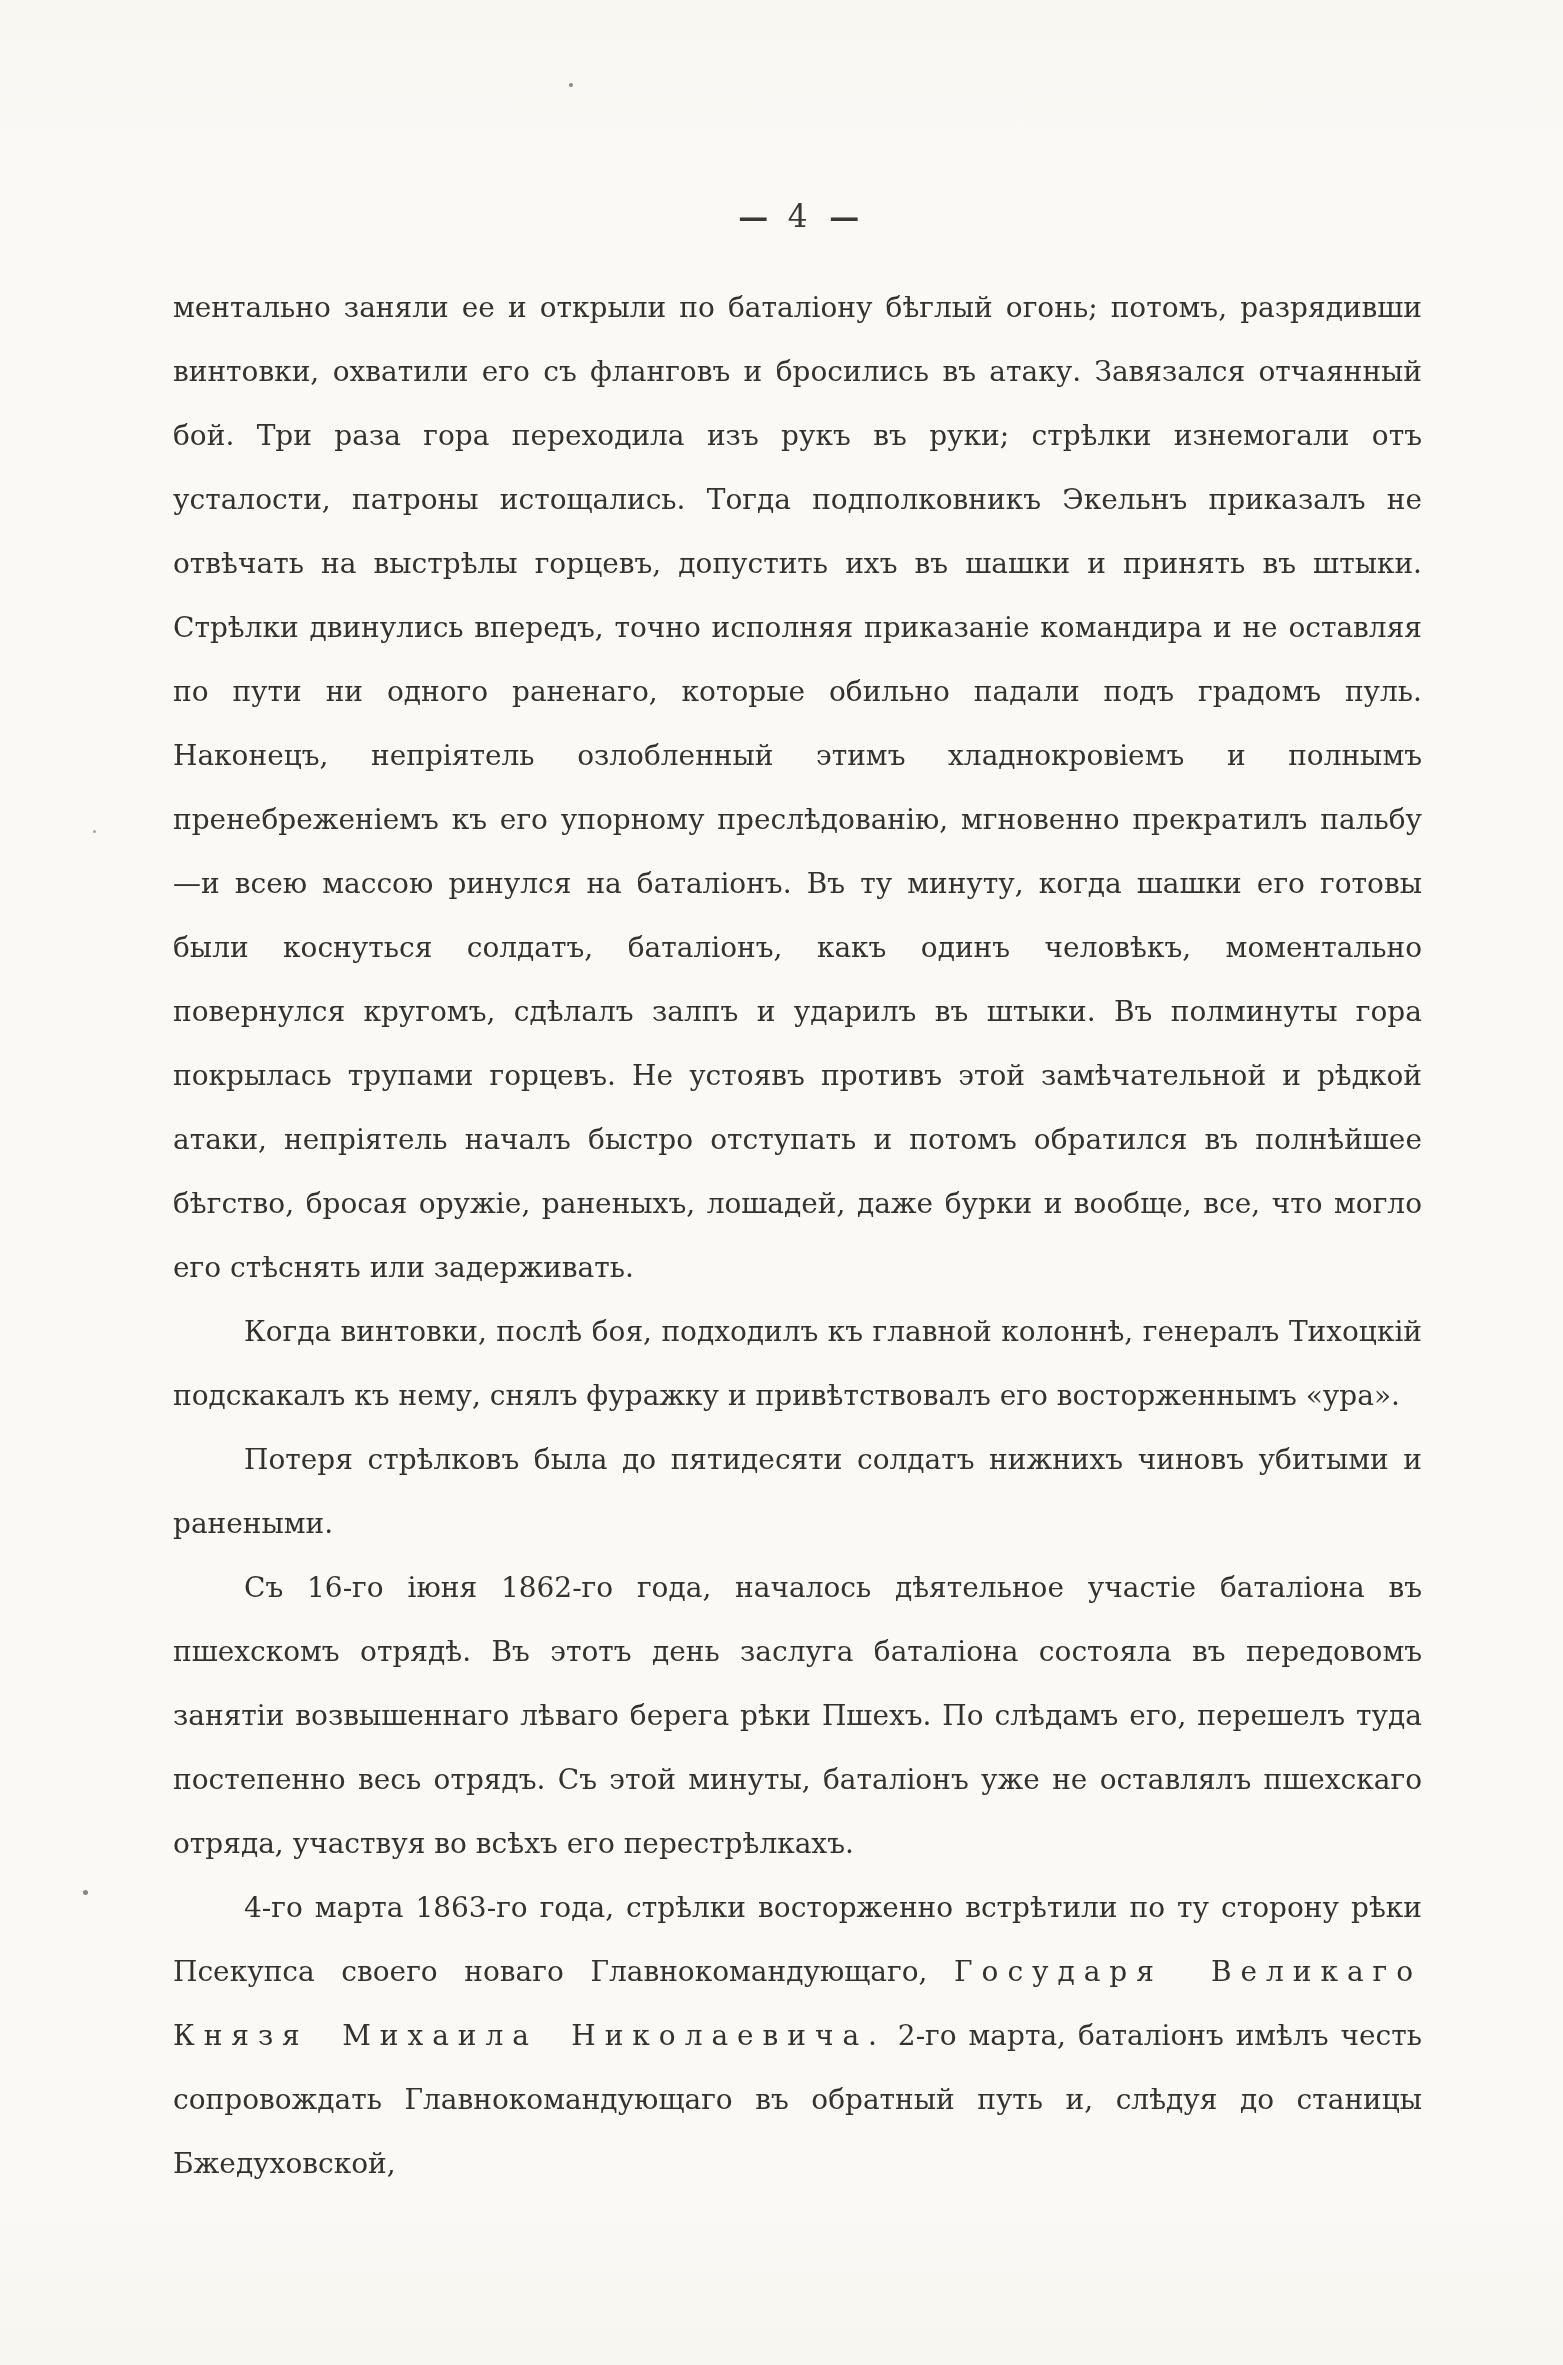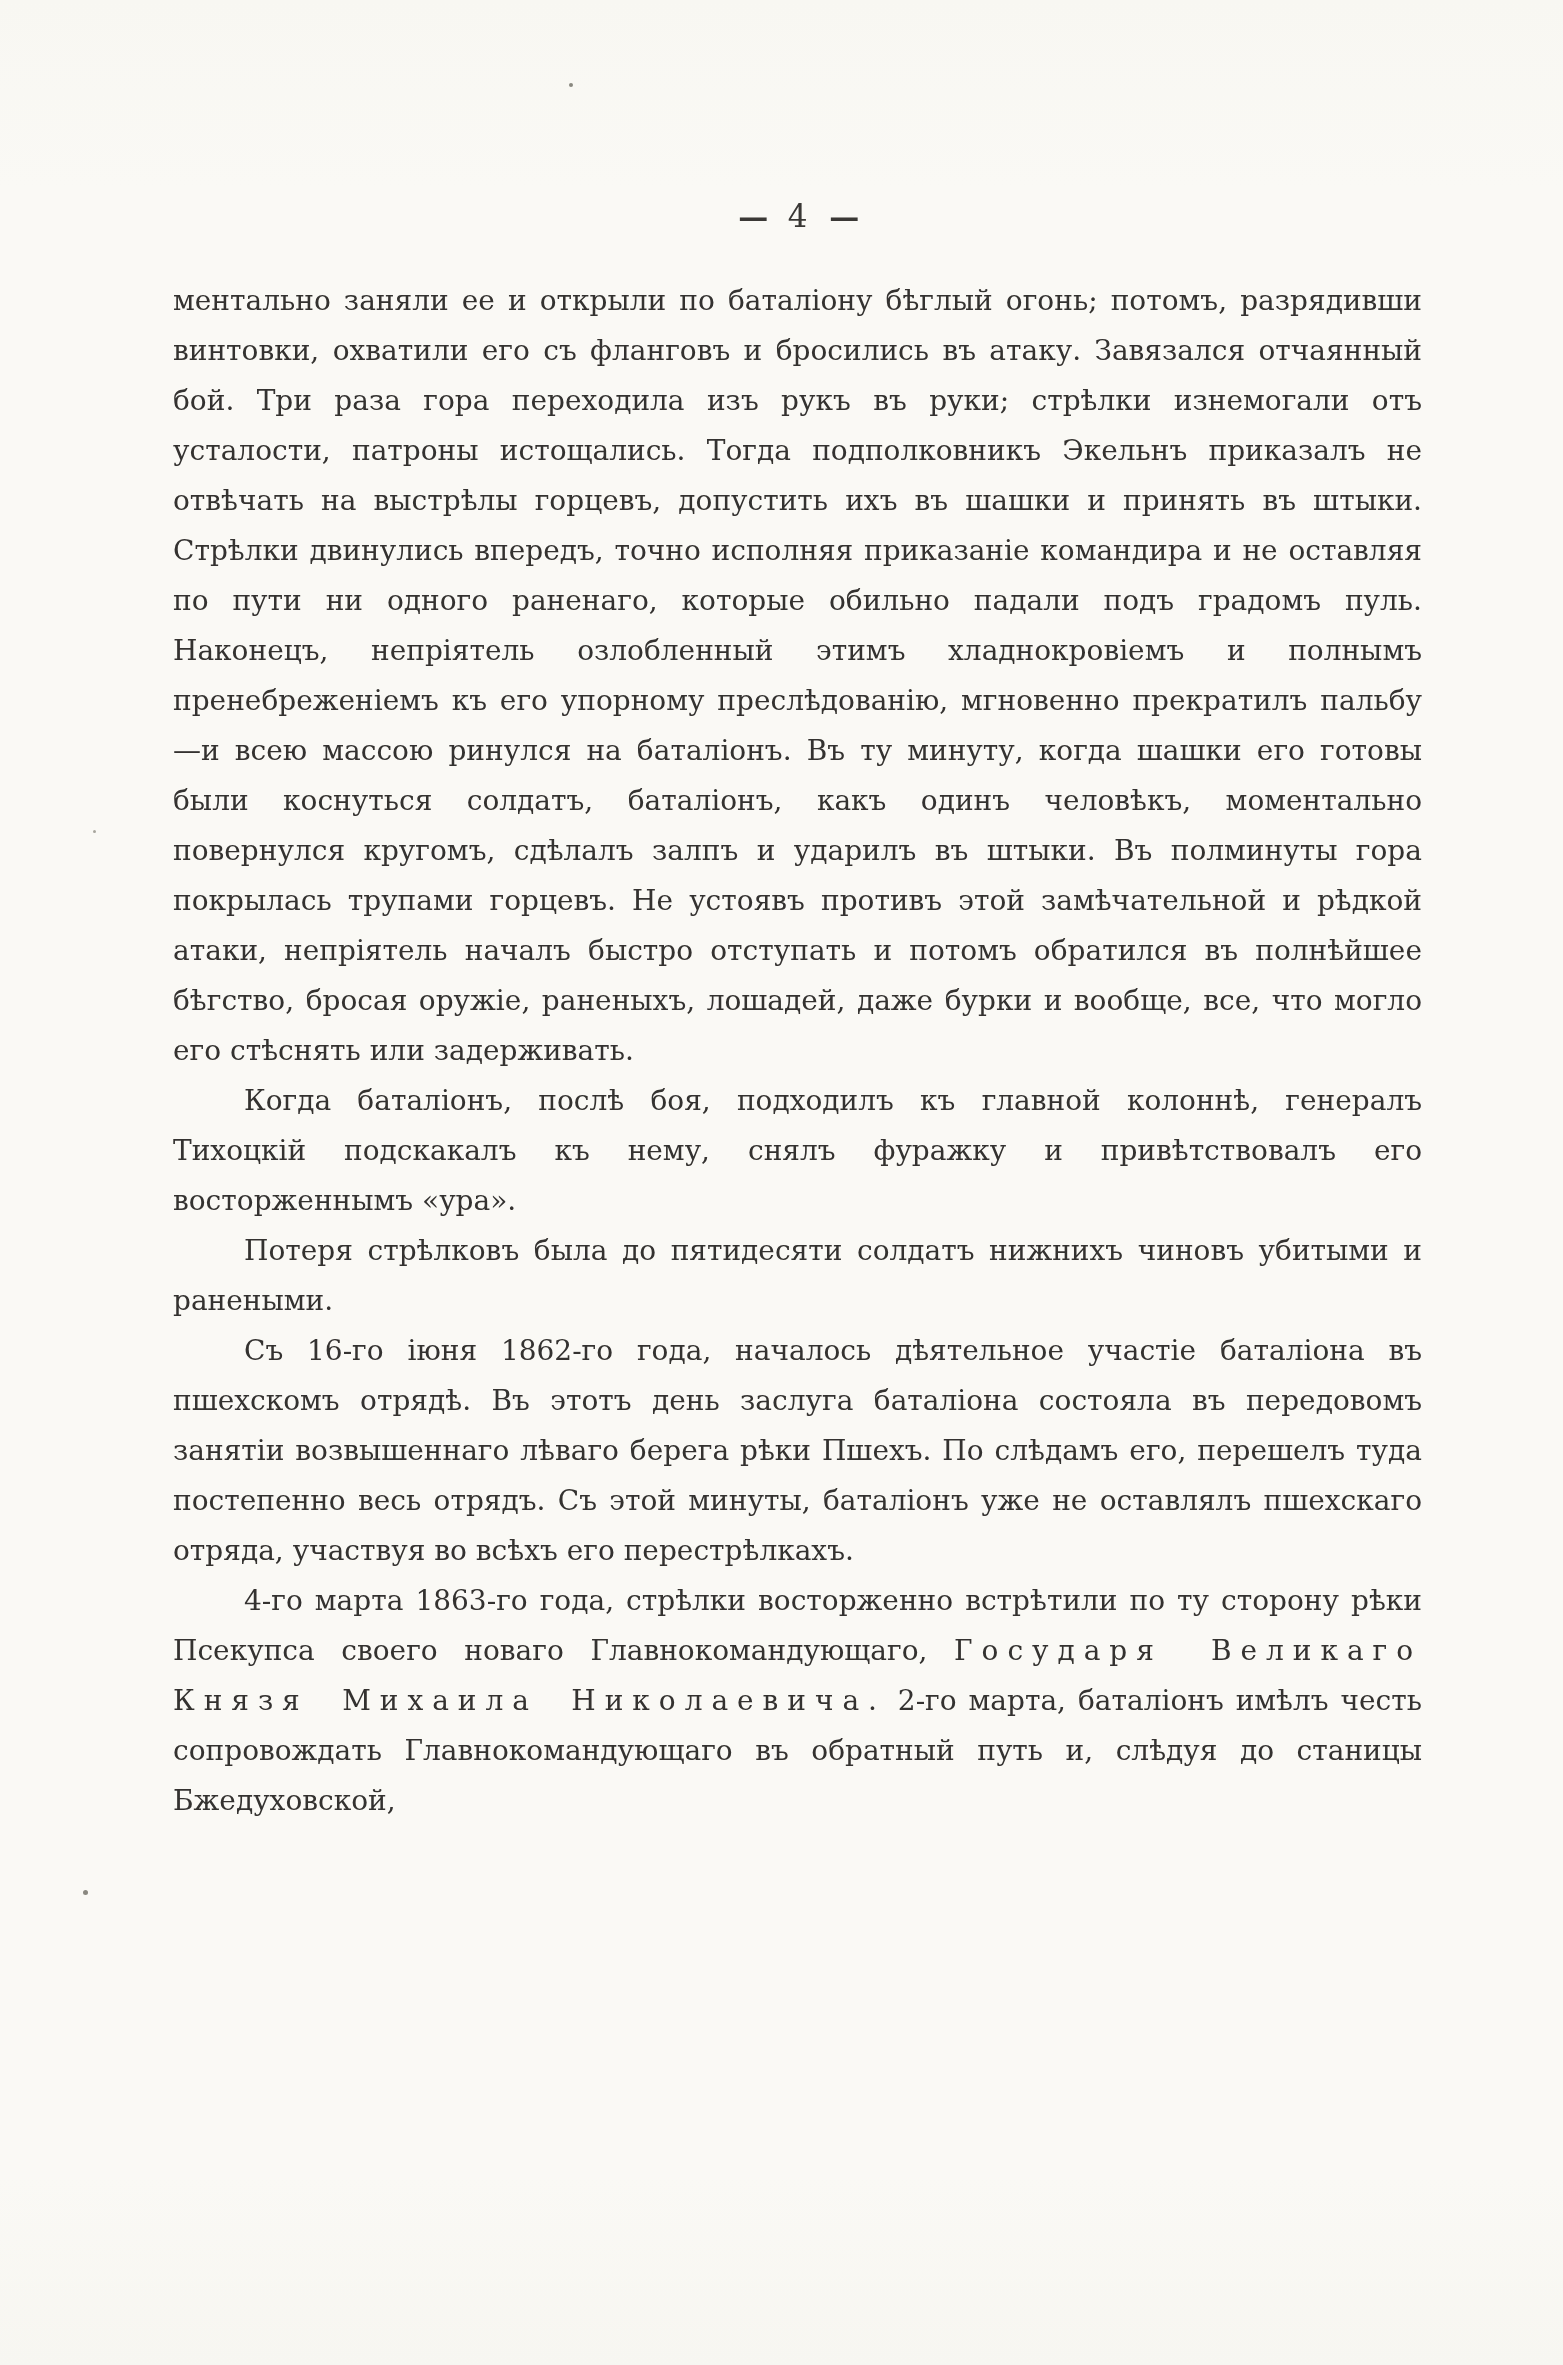--- a/index.html
+++ b/index.html
@@ -32,21 +32,21 @@
     font-weight: bold;
     letter-spacing: -2.5px;
   }
   .page-number .num {
     display: inline-block;
     margin: 0 22px;
     font-size: 31px;
   }
   .text-block {
     font-size: 28px;
-    line-height: 50px;
+    line-height: 64px;
     text-align: justify;
     text-justify: inter-word;
     color: #343230;
   }
   .para {
     margin: 0;
     padding: 0;
   }
   .para.indent {
     text-indent: 71px;
@@ -90,21 +90,21 @@
   <div class="speck speck-left"></div>
 
   <div class="page-number">
     <span class="dash">—</span><span class="num">4</span><span class="dash">—</span>
   </div>
 
   <div class="text-block">
 
     <p class="para no-indent">ментально заняли ее и открыли по баталіону бѣглый огонь; потомъ, разрядивши винтовки, охватили его съ фланговъ и бросились въ атаку. Завязался отчаянный бой. Три раза гора переходила изъ рукъ въ руки; стрѣлки изнемогали отъ усталости, патроны истощались. Тогда подполковникъ Экельнъ приказалъ не отвѣчать на выстрѣлы горцевъ, допустить ихъ въ шашки и принять въ штыки. Стрѣлки двинулись впередъ, точно исполняя приказаніе командира и не оставляя по пути ни одного раненаго, которые обильно падали подъ градомъ пуль. Наконецъ, непріятель озлобленный этимъ хладнокровіемъ и полнымъ пренебреженіемъ къ его упорному преслѣдованію, мгновенно прекратилъ пальбу—и всею массою ринулся на баталіонъ. Въ ту минуту, когда шашки его готовы были коснуться солдатъ, баталіонъ, какъ одинъ человѣкъ, моментально повернулся кругомъ, сдѣлалъ залпъ и ударилъ въ штыки. Въ полминуты гора покрылась трупами горцевъ. Не устоявъ противъ этой замѣчательной и рѣдкой атаки, непріятель началъ быстро отступать и потомъ обратился въ полнѣйшее бѣгство, бросая оружіе, раненыхъ, лошадей, даже бурки и вообще, все, что могло его стѣснять или задерживать.</p>
 
-    <p class="para indent">Когда баталіонъ, послѣ боя, подходилъ къ главной колоннѣ, генералъ Тихоцкій подскакалъ къ нему, снялъ фуражку и привѣтствовалъ его восторженнымъ «ура».</p>
+    <p class="para indent">Когда винтовки, послѣ боя, подходилъ къ главной колоннѣ, генералъ Тихоцкій подскакалъ къ нему, снялъ фуражку и привѣтствовалъ его восторженнымъ «ура».</p>
 
     <p class="para indent">Потеря стрѣлковъ была до пятидесяти солдатъ нижнихъ чиновъ убитыми и ранеными.</p>
 
     <p class="para indent">Съ 16-го іюня 1862-го года, началось дѣятельное участіе баталіона въ пшехскомъ отрядѣ. Въ этотъ день заслуга баталіона состояла въ передовомъ занятіи возвышеннаго лѣваго берега рѣки Пшехъ. По слѣдамъ его, перешелъ туда постепенно весь отрядъ. Съ этой минуты, баталіонъ уже не оставлялъ пшехскаго отряда, участвуя во всѣхъ его перестрѣлкахъ.</p>
 
     <p class="para indent"><span>4-го марта 1863-го года, стрѣлки восторженно встрѣтили по ту сторону рѣки Псекупса своего новаго Главнокомандующаго, </span><span class="spaced">Государя Великаго Князя Михаила Николаевича.</span><span> 2-го марта, баталіонъ имѣлъ честь сопровождать Главнокомандующаго въ обратный путь и, слѣдуя до станицы Бжедуховской,</span></p>
 
   </div>
 
 </div>

